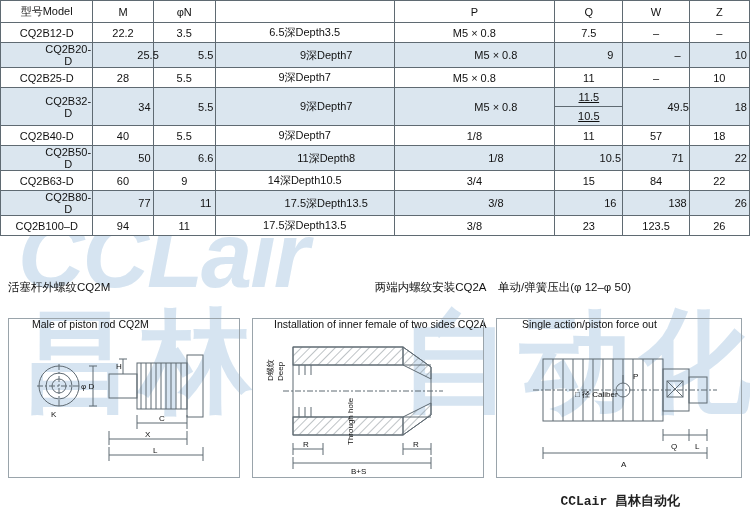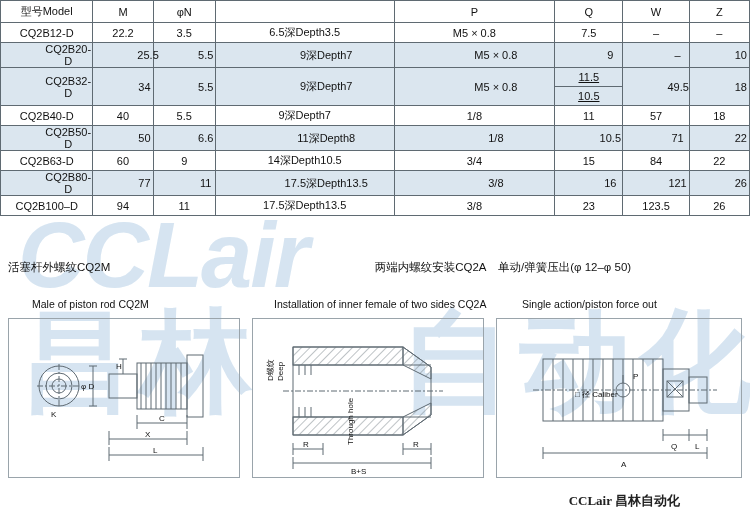--- a/index.html
+++ b/index.html
@@ -121,21 +121,21 @@
     left:0;top:492px;
     width:750px;
     text-align:right;
     padding-right:70px;
     box-sizing:border-box;
     font-size:13px;
     font-weight:bold;
     color:#222;
     z-index:3;
   }
-  .footer .brand{font-family:Liberation Serif, serif;}
+  .footer .brand{font-family:Liberation Mono, monospace;}
 </style>
 </head>
 <body>
 
 <div class="watermark">
   <div class="wm-text wm-cclair">CCLair</div>
   <div class="wm-text wm-cn">昌林</div>
   <div class="wm-text wm-cn2">自动化</div>
 </div>
 
@@ -177,20 +177,30 @@
         <tr class="hl">
           <td class="model">CQ2B20-D</td>
           <td>25.5</td>
           <td>5.5</td>
           <td>9深Depth7</td>
           <td>M5 × 0.8</td>
           <td>9</td>
           <td>–</td>
           <td>10</td>
         </tr>
+        <tr>
+          <td class="model">CQ2B25-D</td>
+          <td>28</td>
+          <td>5.5</td>
+          <td>9深Depth7</td>
+          <td>M5 × 0.8</td>
+          <td>11</td>
+          <td>–</td>
+          <td>10</td>
+        </tr>
         <tr class="hl">
           <td class="model">CQ2B32-D</td>
           <td>34</td>
           <td>5.5</td>
           <td>9深Depth7</td>
           <td>M5 × 0.8</td>
           <td style="padding: 0px; text-decoration: underline;">
             <div style="border-bottom:1px solid #5f6a72;height:18px;line-height:18px;">11.5</div>
             <div style="height:18px;line-height:18px;">10.5</div>
           </td>
@@ -227,21 +237,21 @@
           <td>84</td>
           <td>22</td>
         </tr>
         <tr class="hl">
           <td class="model">CQ2B80-D</td>
           <td>77</td>
           <td>11</td>
           <td>17.5深Depth13.5</td>
           <td>3/8</td>
           <td>16</td>
-          <td>121</td>
+          <td>138</td>
           <td>26</td>
         </tr>
         <tr>
           <td class="model">CQ2B100–D</td>
           <td>94</td>
           <td>11</td>
           <td>17.5深Depth13.5</td>
           <td>3/8</td>
           <td>23</td>
           <td>123.5</td>

